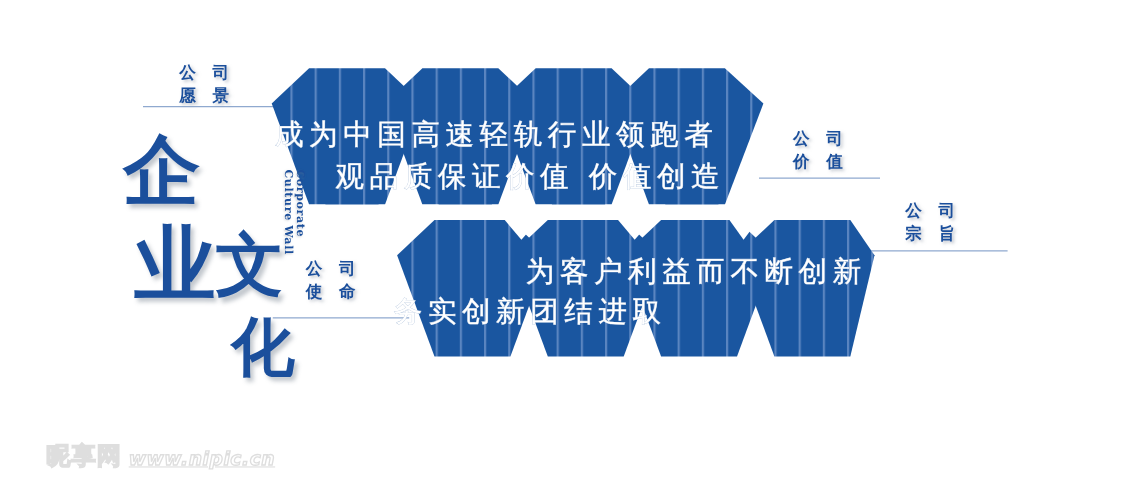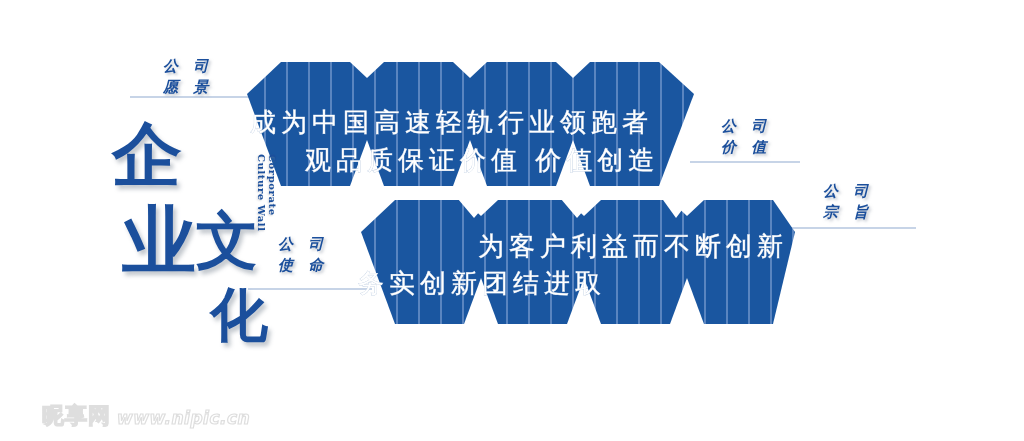--- a/index.html
+++ b/index.html
@@ -76,21 +76,21 @@
     position: absolute;
     color: #1b4f9c;
     font-family: "DejaVu Sans", "Liberation Sans", sans-serif;
     font-weight: bold;
     font-size: 15px;
     line-height: 21px;
     letter-spacing: 5px;
     white-space: nowrap;
     text-shadow: 2px 2px 3px rgba(130,140,155,0.5);
   }
-  .caption span { display: block; font-style: italic; }
+  .caption span { display: block; }
 
   #cap-vision  { left: 163px; top: 56px; }
   #cap-mission { left: 278px; top: 234px; }
   #cap-value   { left: 721px; top: 116px; }
   #cap-purpose { left: 823px; top: 181px; }
 
   
   #wm-logo {
     position: absolute;
     left: 14px;
@@ -112,20 +112,21 @@
   }
   #wm-logo .wm-url {
     font-family: "DejaVu Sans", "Liberation Sans", sans-serif;
     font-weight: bold;
     font-style: italic;
     font-size: 17px;
     color: transparent;
     -webkit-text-stroke: 1.2px #dedede;
     line-height: 1;
     letter-spacing: 0.5px;
+    text-decoration: underline;
   }
 
   #wm-id {
     position: absolute;
     right: 18px;
     bottom: 17px;
     background: #cfcfcf;
     color: #eeeeee;
     font-family: "DejaVu Sans", "Liberation Sans", sans-serif;
     font-size: 11px;

